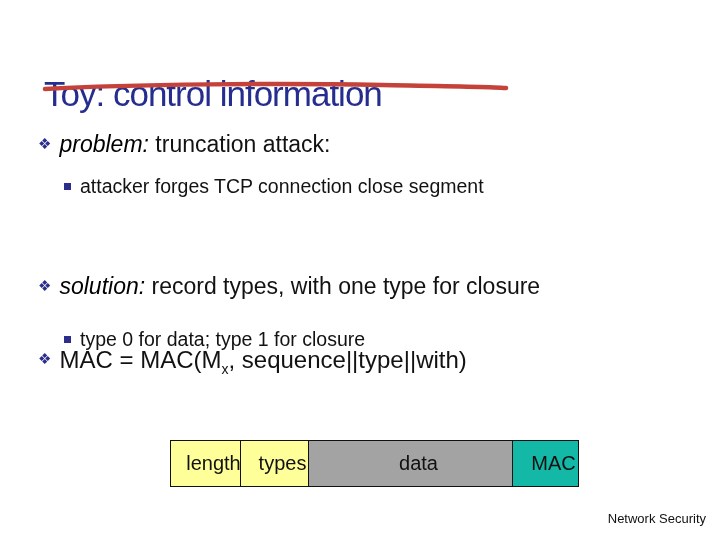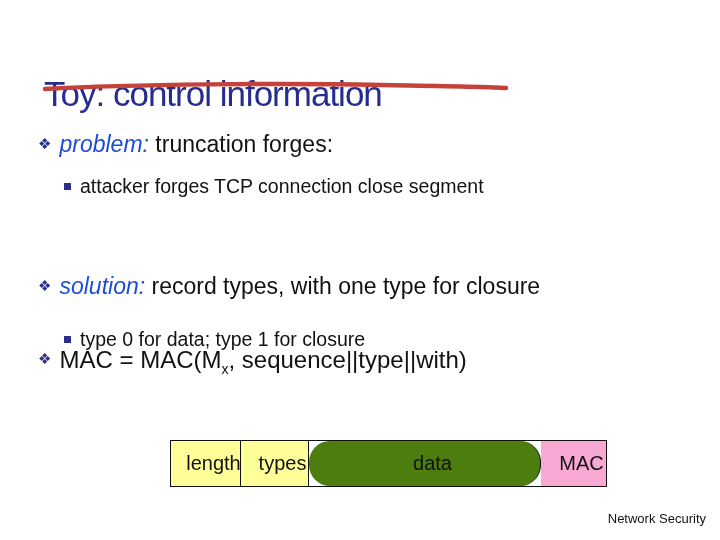--- a/index.html
+++ b/index.html
@@ -27,21 +27,21 @@
     position:absolute; left:38px;
     display:flex; align-items:flex-start; gap:8px;
     font-size:23px; color:#121212;
     white-space:nowrap;
   }
   .l1 .bullet {
     font-family:"DejaVu Sans", sans-serif;
     color:#2b2e8c; font-size:15px;
     line-height:1; margin-top:6px; flex:none;
   }
-  .lead-red { color:#1d4ed8; font-style:italic; }
+  .lead-red { color:#000000; font-style:italic; }
   .mac-line { font-size:24px; }
   .mac-line sub { font-size:14px; }
 
   
   .l2 {
     position:absolute; left:64px;
     display:flex; align-items:flex-start; gap:9px;
     font-size:19.5px; color:#121212;
     line-height:1.75;
   }
@@ -62,22 +62,22 @@
   .field {
     display:flex; align-items:center; justify-content:center;
     font-size:20px; color:#111;
     border-right:1.5px solid #111;
     box-sizing:border-box;
     padding-left:16px;
   }
   .field:last-child { border-right:none; }
   .f-length { width:70px;  background:#ffff99; }
   .f-type   { width:68px;  background:#ffff99; }
-  .f-data   { width:232px; background:#4d7c0f;border-radius:21px; }
-  .f-mac    { width:65px;  background:#f9a8d4; }
+  .f-data   { width:204px; background:#a3a3a3; }
+  .f-mac    { width:65px;  background:#14b8a6; }
 
   
   .footer {
     position:absolute; top:511px; right:14px;
     display:flex; gap:18px;
     font-size:13px; color:#111;flex-direction:column;
   }
 </style>
 </head>
 <body>
@@ -85,21 +85,21 @@
 <div class="slide">
 
   <div class="title">Toy: control information</div>
 
   <svg class="title-underline" width="468" height="14" viewBox="0 0 468 14">
     <path d="M3,9 C90,4 240,3 340,5 C400,6 445,6.5 464,8" fill="none" stroke="#c4423a" stroke-width="4.5" stroke-linecap="round"></path>
   </svg>
 
   <div class="l1" style="top:131px">
     <span class="bullet">❖</span>
-    <span><span class="lead-red">problem:</span><span> truncation forges:</span></span>
+    <span><span class="lead-red">problem:</span><span> truncation attack:</span></span>
   </div>
 
   <div class="l2" style="top:173px">
     <span class="sq"></span>
     <span class="txt">attacker forges TCP connection close segment</span>
   </div>
 
 
   <div class="l1" style="top:273px">
     <span class="bullet">❖</span>

